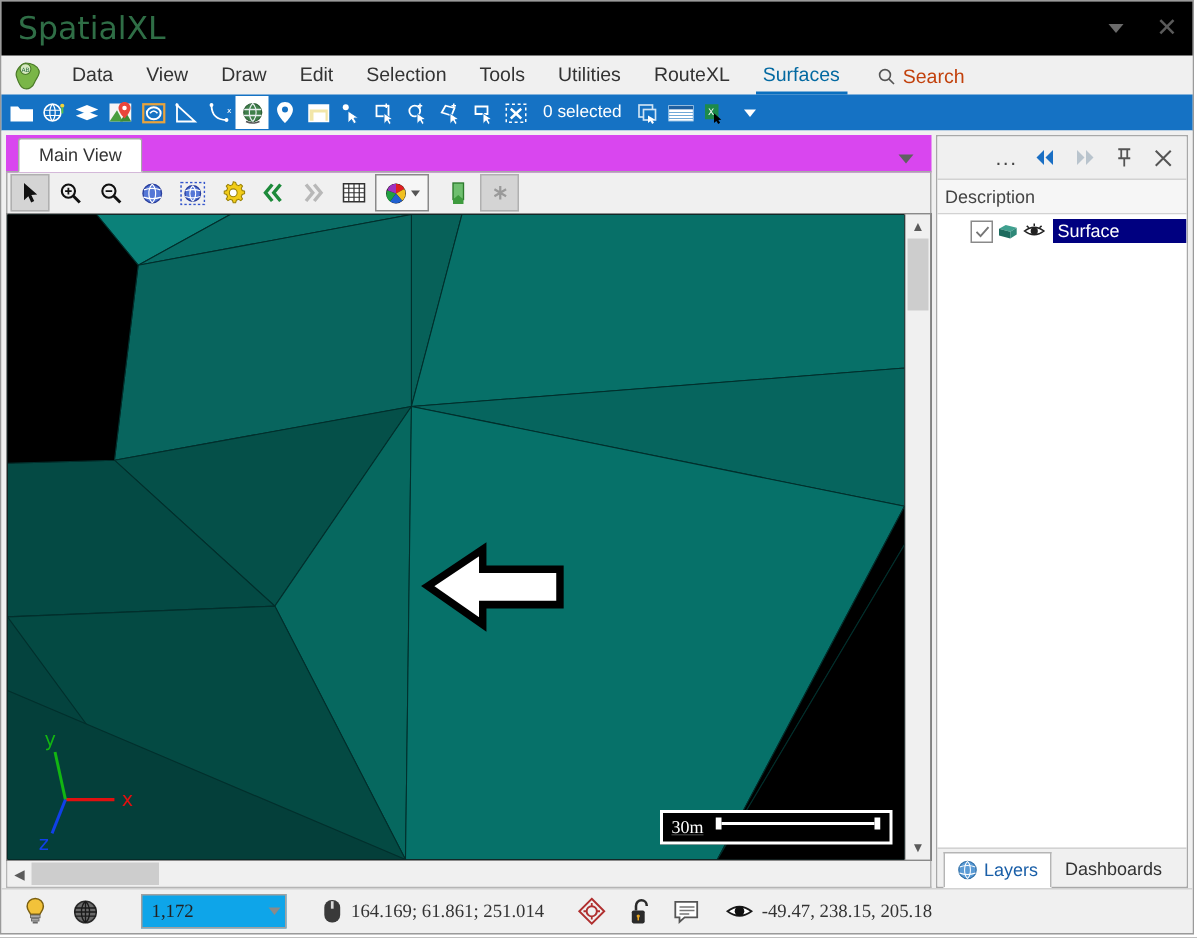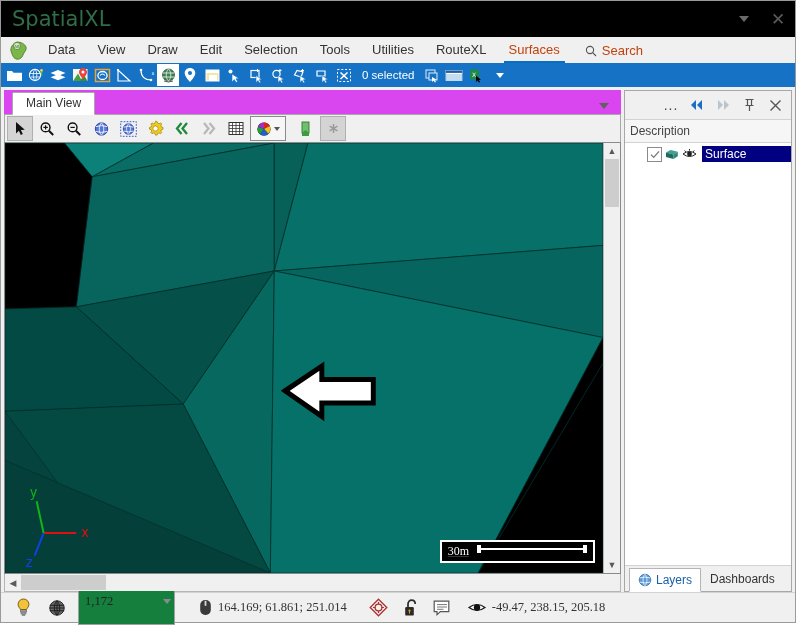--- a/index.html
+++ b/index.html
@@ -74,21 +74,21 @@
     margin-right: 6px; margin-bottom: 1px;
   }
   .menu-item {
     font-size: 13px;
     color: #333;
     padding: 2px 11px 5px 11px;
     line-height: 16px;
     white-space: nowrap;
     position: relative;
   }
-  .menu-item.active { color: #c2410c; text-align: right; }
+  .menu-item.active { color: #0369a1; text-align: right; }
   .menu-item.active::after {
     content: "";
     position: absolute;
     left: 6px; right: 6px; bottom: 0;
     height: 2px;
     background: #0a6fbf;
   }
   .menu-search {
     display: flex; align-items: center; gap: 5px;
     padding: 2px 10px 5px 14px;
@@ -369,26 +369,27 @@
   }
   .sb-text {
     font-size: 12.5px;
     color: #333;
     white-space: nowrap;
     font-family: "Liberation Serif", serif;
   }
   .sb-combo {
     width: 86px; height: 21px;
     border: 1px solid #a0a0a0;
-    background: #15803d;
+    background: #0ea5e9;
     display: flex; align-items: center;
-    padding: 0 3px 12px 6px;
+    padding: 0 3px 0 6px;
     font-size: 12.5px;
     color: #222;
     font-family: "Liberation Serif", serif;
+    margin-left: 16px;
   }
   .sb-combo .val { flex: 1; }
   .combo-caret {
     width: 0; height: 0;
     border-left: 4px solid transparent;
     border-right: 4px solid transparent;
     border-top: 5px solid #8a8a8a;
   }
   .icon-svg { display: block; }
 </style>

